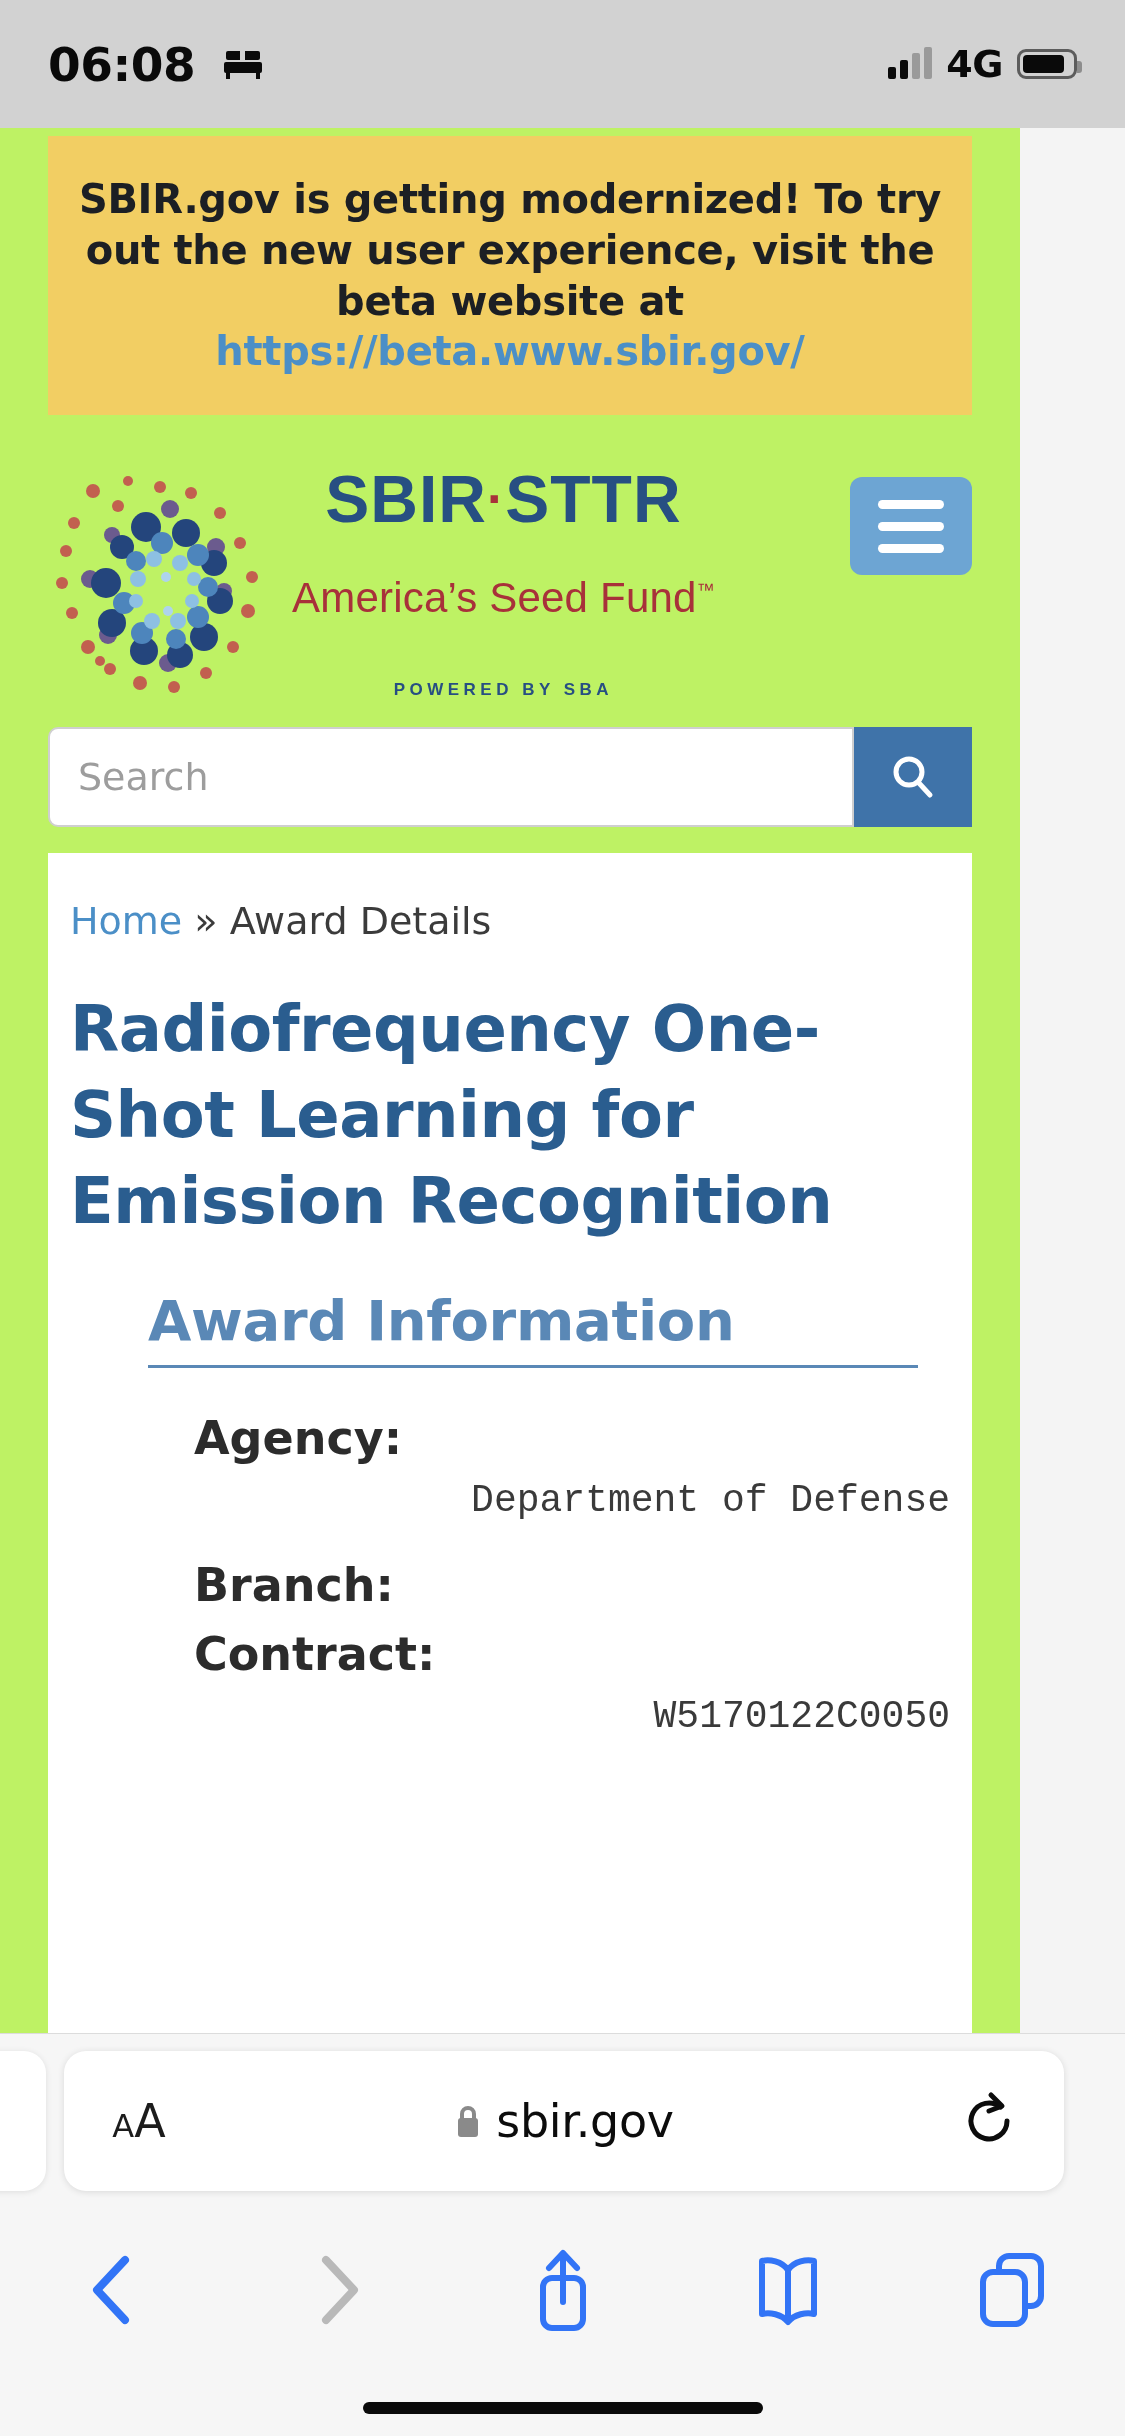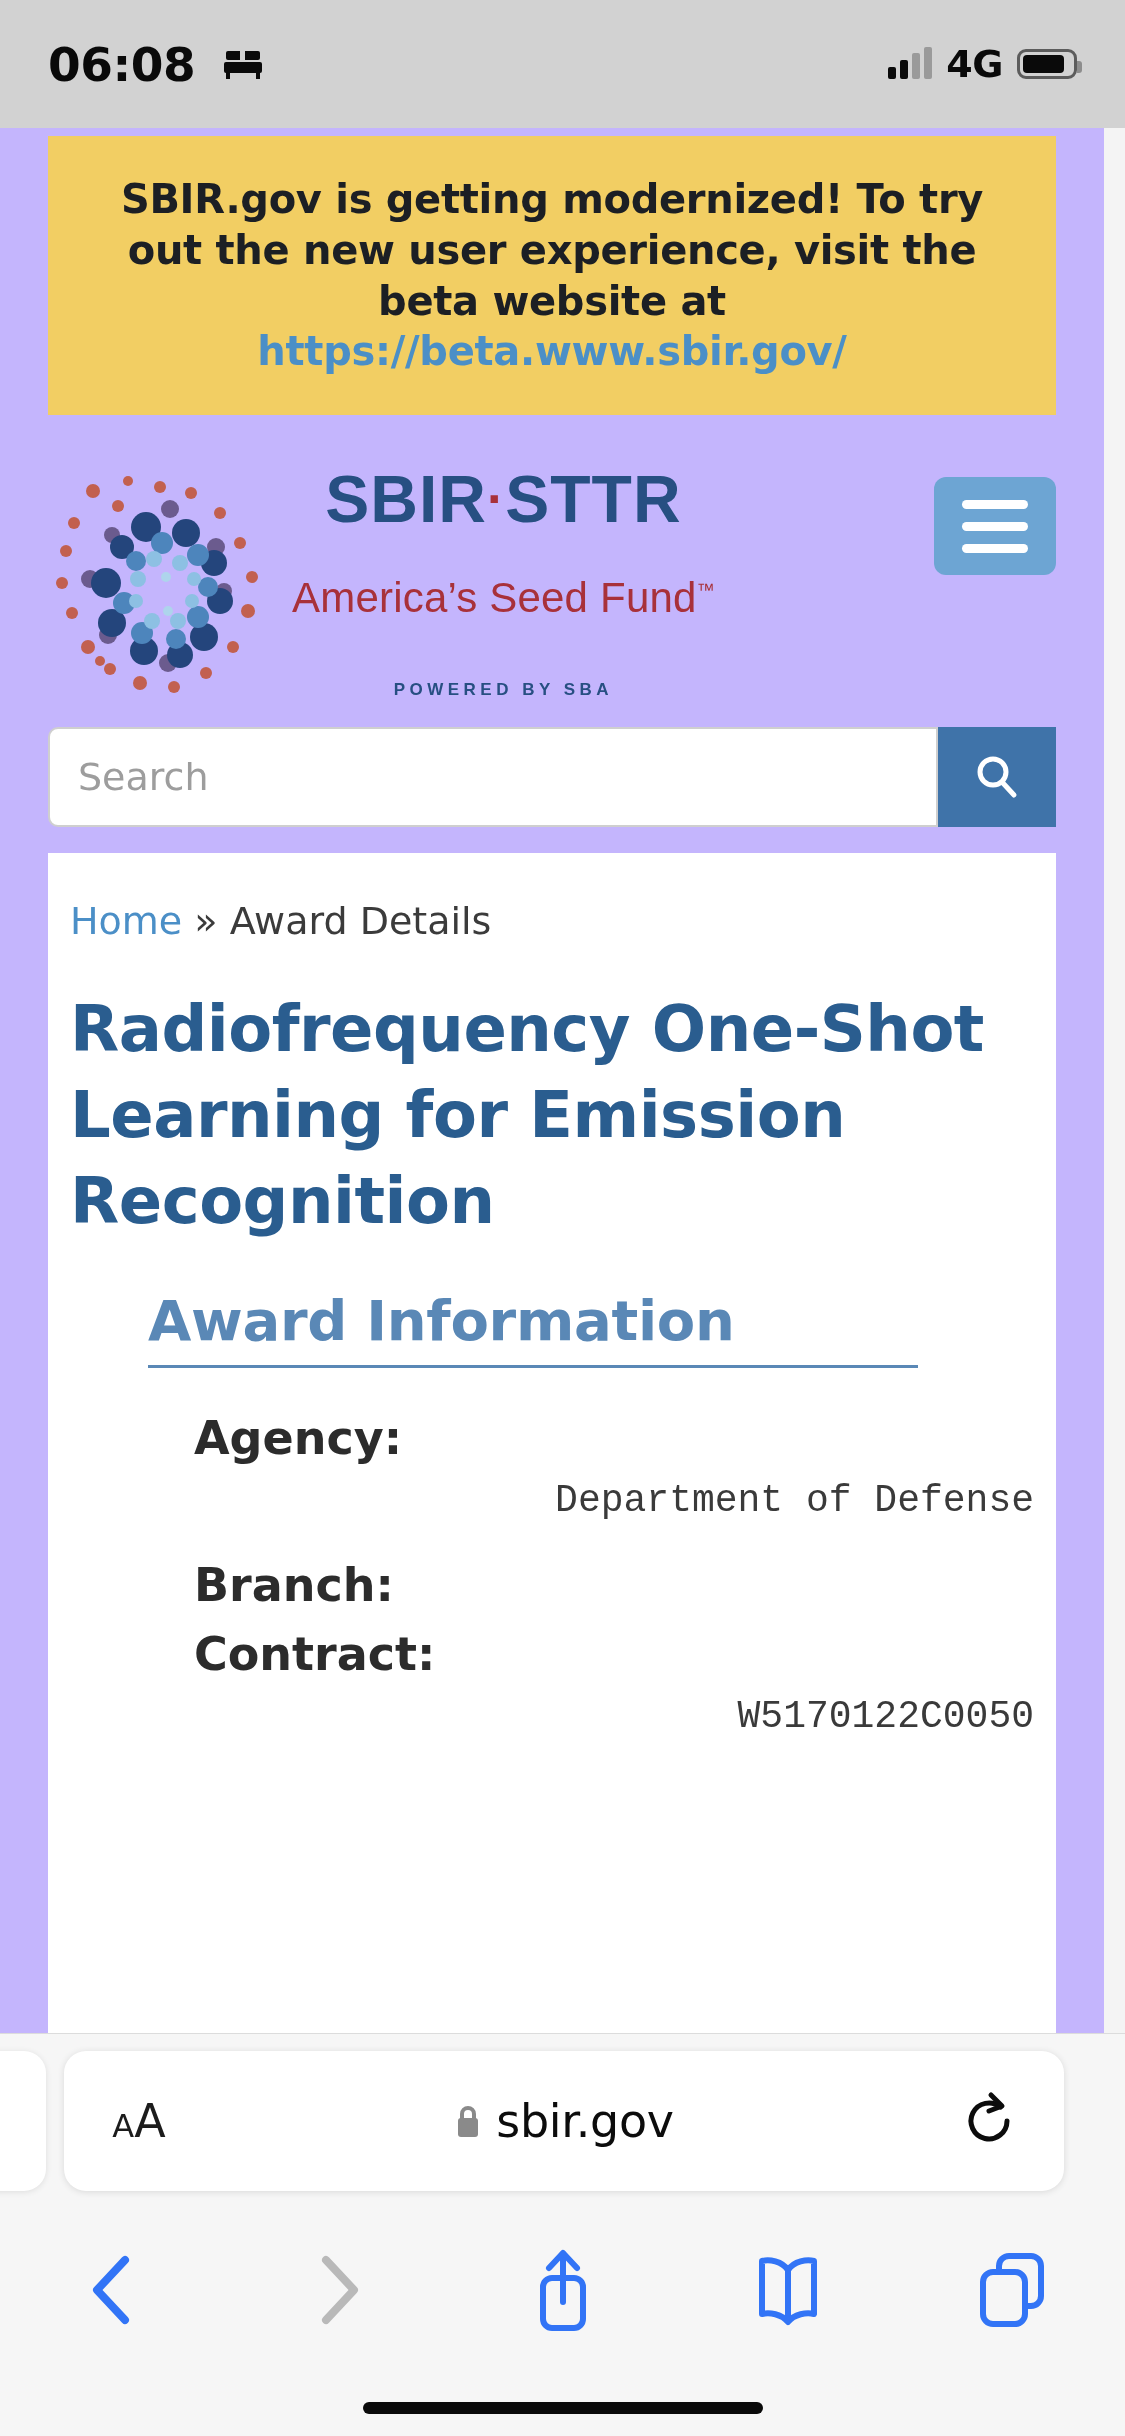--- a/index.html
+++ b/index.html
@@ -53,22 +53,22 @@
   .batt::after {
     content: ""; position: absolute; right: -8px; top: 9px;
     width: 5px; height: 12px; background: #8d8d8d;
     border-radius: 0 3px 3px 0;
   }
   .batt-fill { height: 100%; width: 86%; background: #0a0a0a; border-radius: 4px; }
 
   
   .page {
     position: absolute; top: 128px; left: 0;
-    width: 1104px; height: 1905px;
-    background: #c4b5fd;
+    width: 1020px; height: 1905px;
+    background: #bef264;
     overflow: hidden;
   }
 
   
   .banner {
     margin: 8px 48px 0 48px;
     background: #f2ce63;
     padding: 38px 30px 38px 30px;
     text-align: center;
   }

